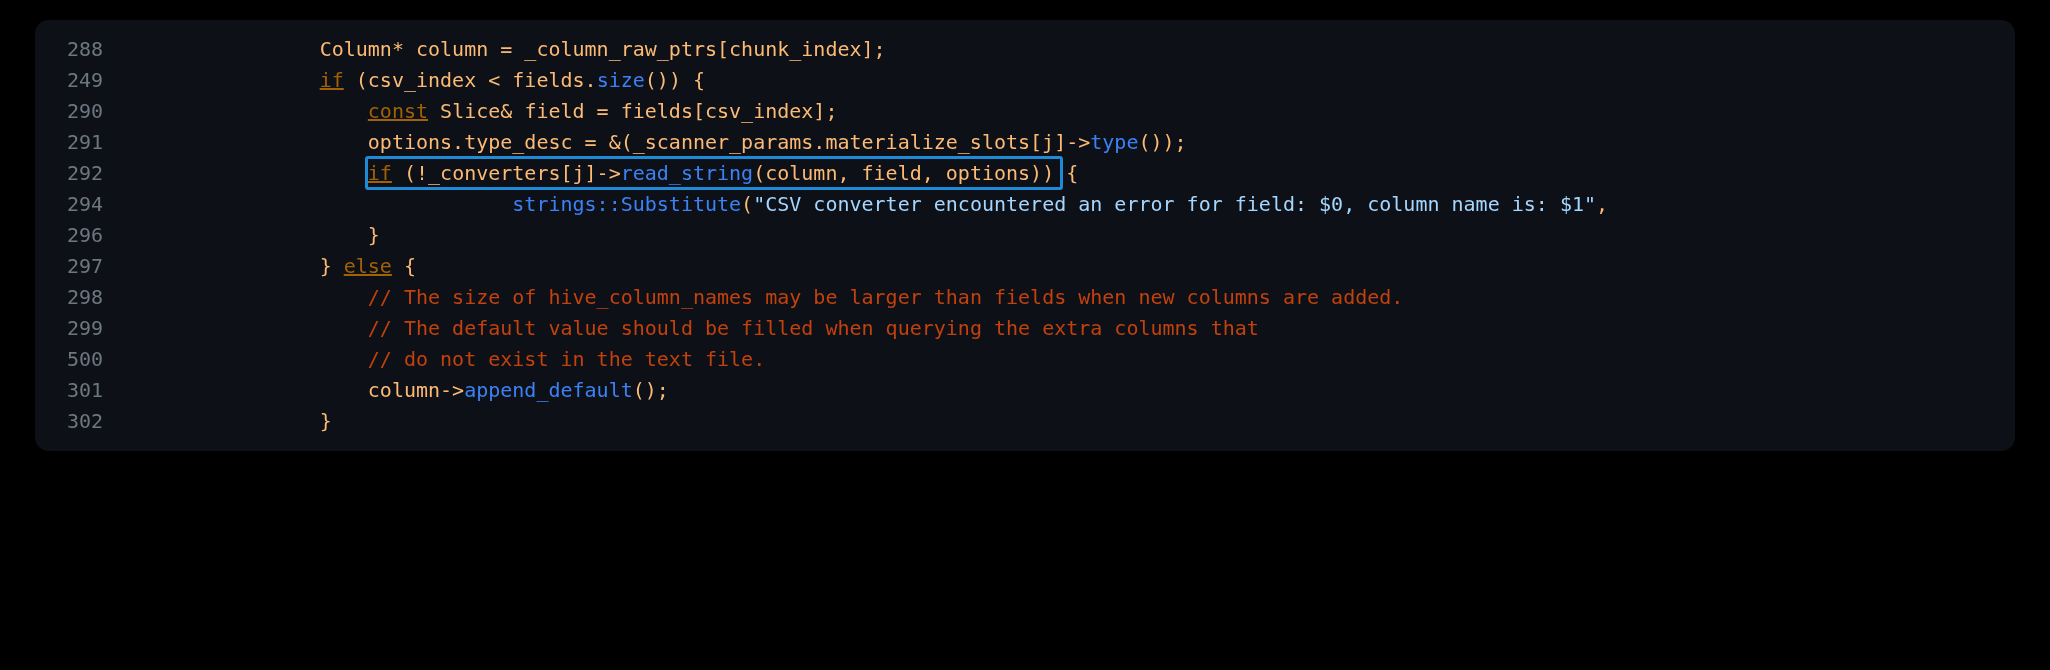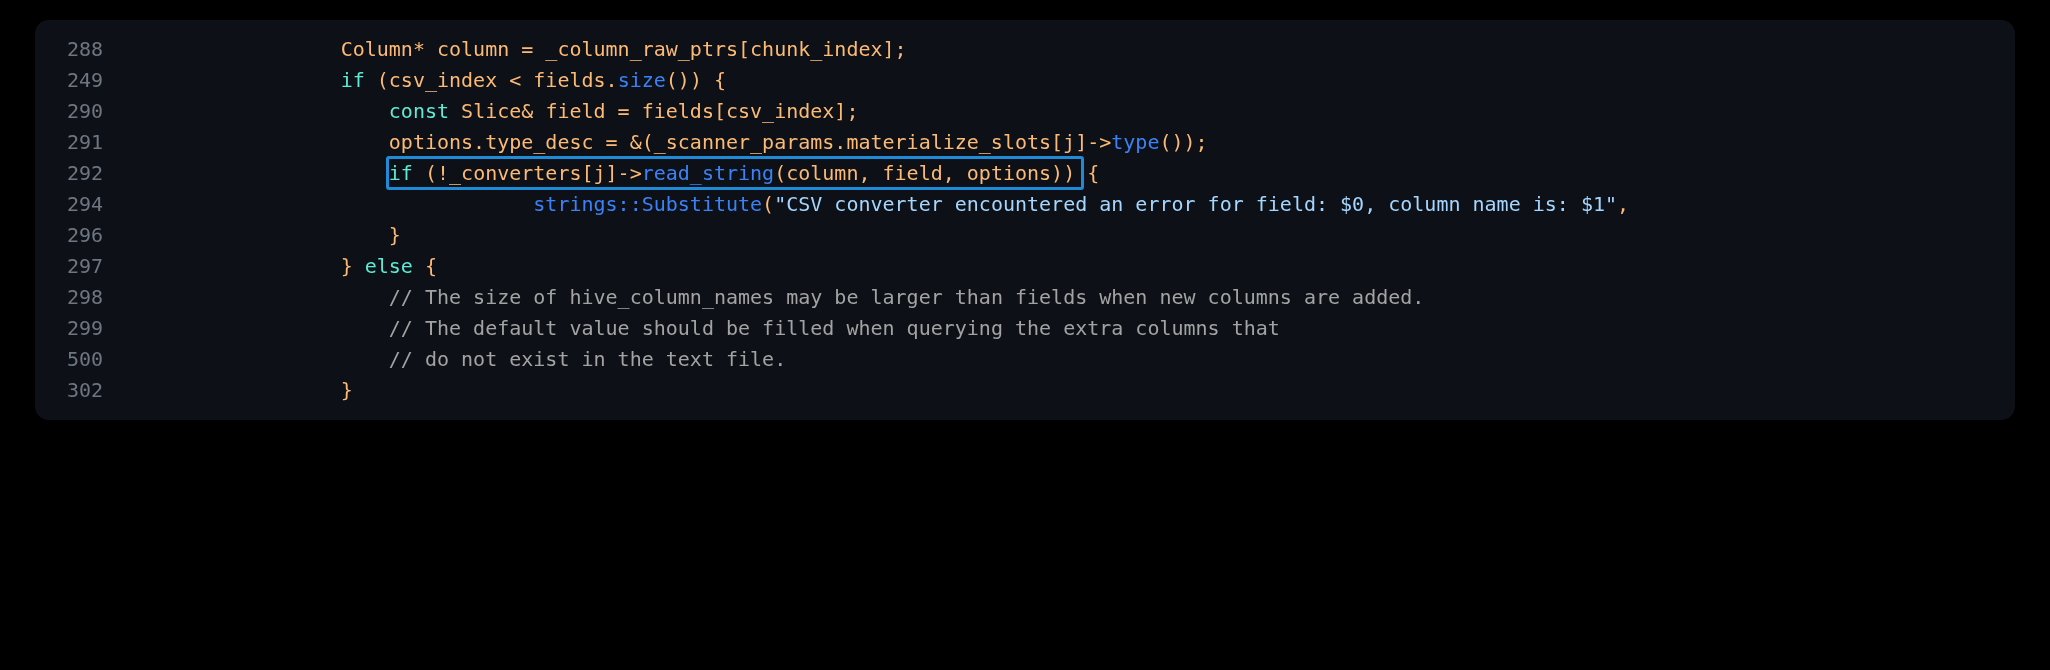--- a/index.html
+++ b/index.html
@@ -17,39 +17,38 @@
     .code-container {
       background: #0d1117;
       border-radius: 14px;
       padding: 14px 0;
       overflow: hidden;
     }
     .code-line {
       display: flex;
       align-items: flex-end;
       white-space: pre;
-      gap: 21px;
     }
     .line-number {
       color: #6e7681;
       text-align: right;
       width: 92px;
       padding-right: 24px;
       user-select: none;
       flex-shrink: 0;
     }
     .line-content {
       color: #e6edf3;
       flex: 1;
       position: relative;
     }
-    .kw { color: #5eead4; }
+    .kw { color: #a16207; text-decoration: underline; }
     .fn { color: #3b82f6; }
     .str { color: #a5d6ff; }
-    .cmt { color: #a3a3a3; }
+    .cmt { color: #c2410c; }
     .plain { color: #fdba74; }
     .highlight-box {
       position: absolute;
       border: 3px solid #1f8ad6;
       border-radius: 3px;
       pointer-events: none;
     }
   </style>
 </head>
 <body>
@@ -60,15 +59,16 @@
       <div class="code-line"><span class="line-number">249</span><span class="line-content"><span class="plain">                </span><span class="kw">if</span><span class="plain"> (csv_index &lt; fields.</span><span class="fn">size</span><span class="plain">()) {</span></span></div>
       <div class="code-line"><span class="line-number">290</span><span class="line-content"><span class="plain">                    </span><span class="kw">const</span><span class="plain"> Slice&amp; field = fields[csv_index];</span></span></div>
       <div class="code-line"><span class="line-number">291</span><span class="line-content"><span class="plain">                    options.type_desc = &amp;(_scanner_params.materialize_slots[j]-&gt;</span><span class="fn">type</span><span class="plain">());</span></span></div>
       <div class="code-line"><span class="line-number">292</span><span class="line-content"><span class="plain">                    </span><span class="kw">if</span><span class="plain"> (!_converters[j]-&gt;</span><span class="fn">read_string</span><span class="plain">(column, field, options)) {</span><div class="highlight-box" style="left: 238px; width: 697.7px; top: -2px; height: 34px;"></div></span></div>
       <div class="code-line"><span class="line-number">294</span><span class="line-content"><span class="plain">                                </span><span class="fn">strings::Substitute</span><span class="plain">(</span><span class="str">"CSV converter encountered an error for field: $0, column name is: $1"</span><span class="plain">,</span></span></div>
       <div class="code-line"><span class="line-number">296</span><span class="line-content"><span class="plain">                    }</span></span></div>
       <div class="code-line"><span class="line-number">297</span><span class="line-content"><span class="plain">                } </span><span class="kw">else</span><span class="plain"> {</span></span></div>
       <div class="code-line"><span class="line-number">298</span><span class="line-content"><span class="plain">                    </span><span class="cmt">// The size of hive_column_names may be larger than fields when new columns are added.</span></span></div>
       <div class="code-line"><span class="line-number">299</span><span class="line-content"><span class="plain">                    </span><span class="cmt">// The default value should be filled when querying the extra columns that</span></span></div>
       <div class="code-line"><span class="line-number">500</span><span class="line-content"><span class="plain">                    </span><span class="cmt">// do not exist in the text file.</span></span></div>
+      <div class="code-line"><span class="line-number">301</span><span class="line-content"><span class="plain">                    column-&gt;</span><span class="fn">append_default</span><span class="plain">();</span></span></div>
       <div class="code-line"><span class="line-number">302</span><span class="line-content"><span class="plain">                }</span></span></div>
     </div>
 </div>
 
 </body></html>

